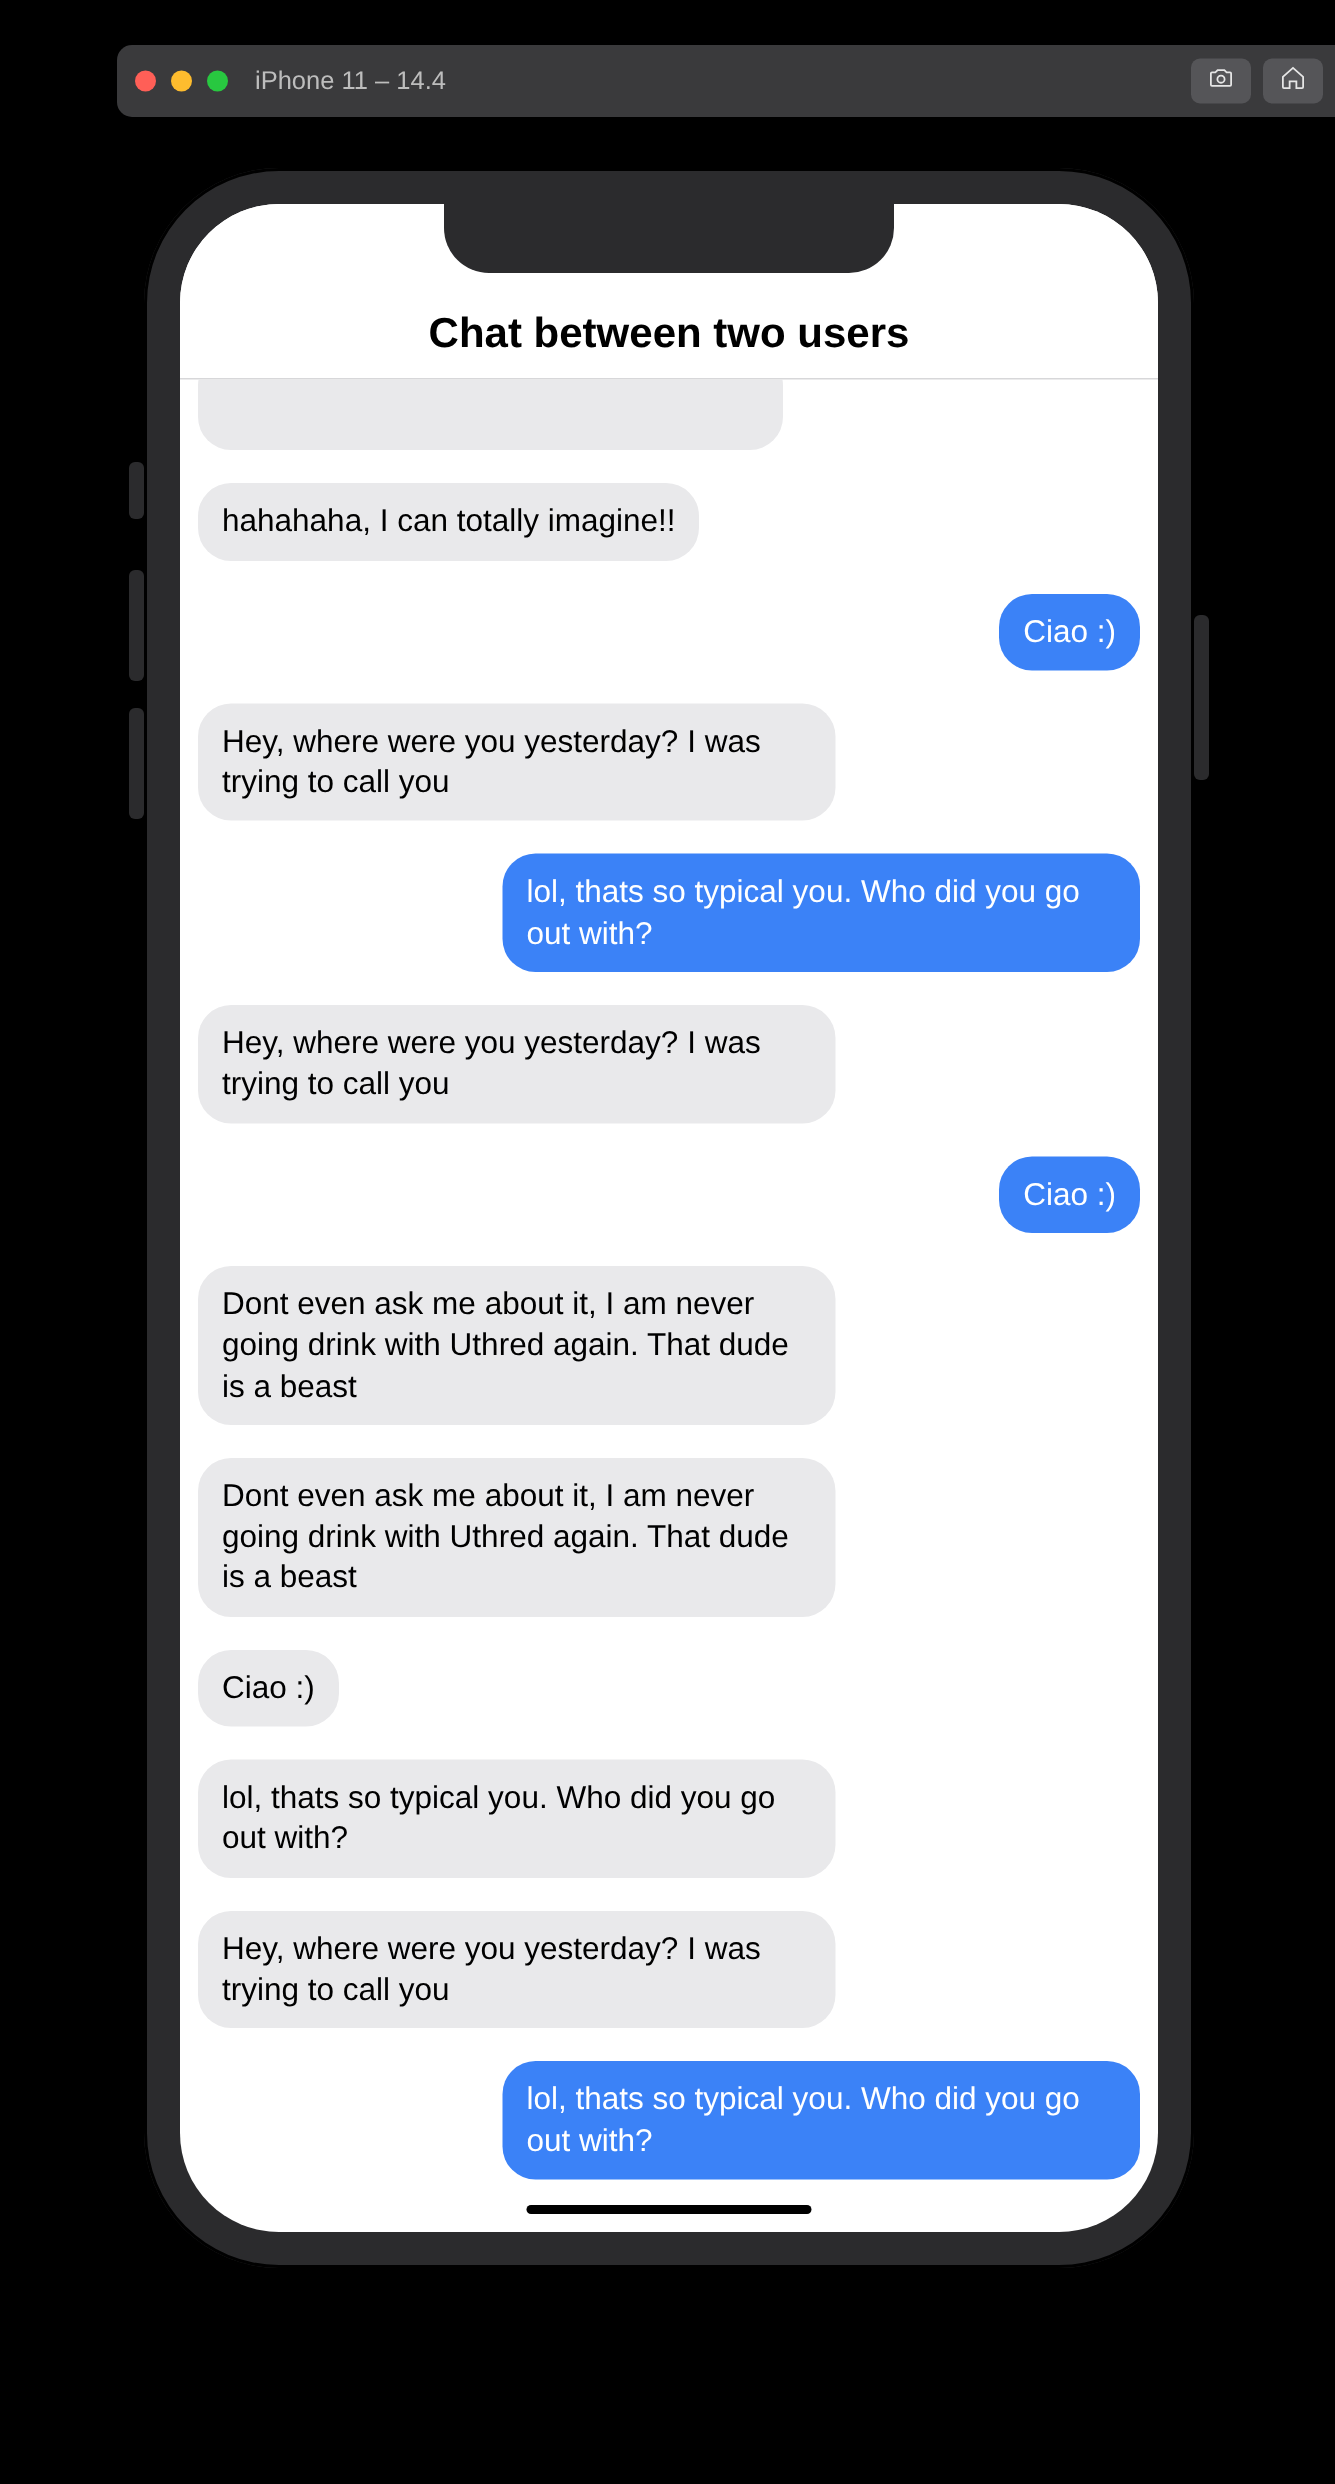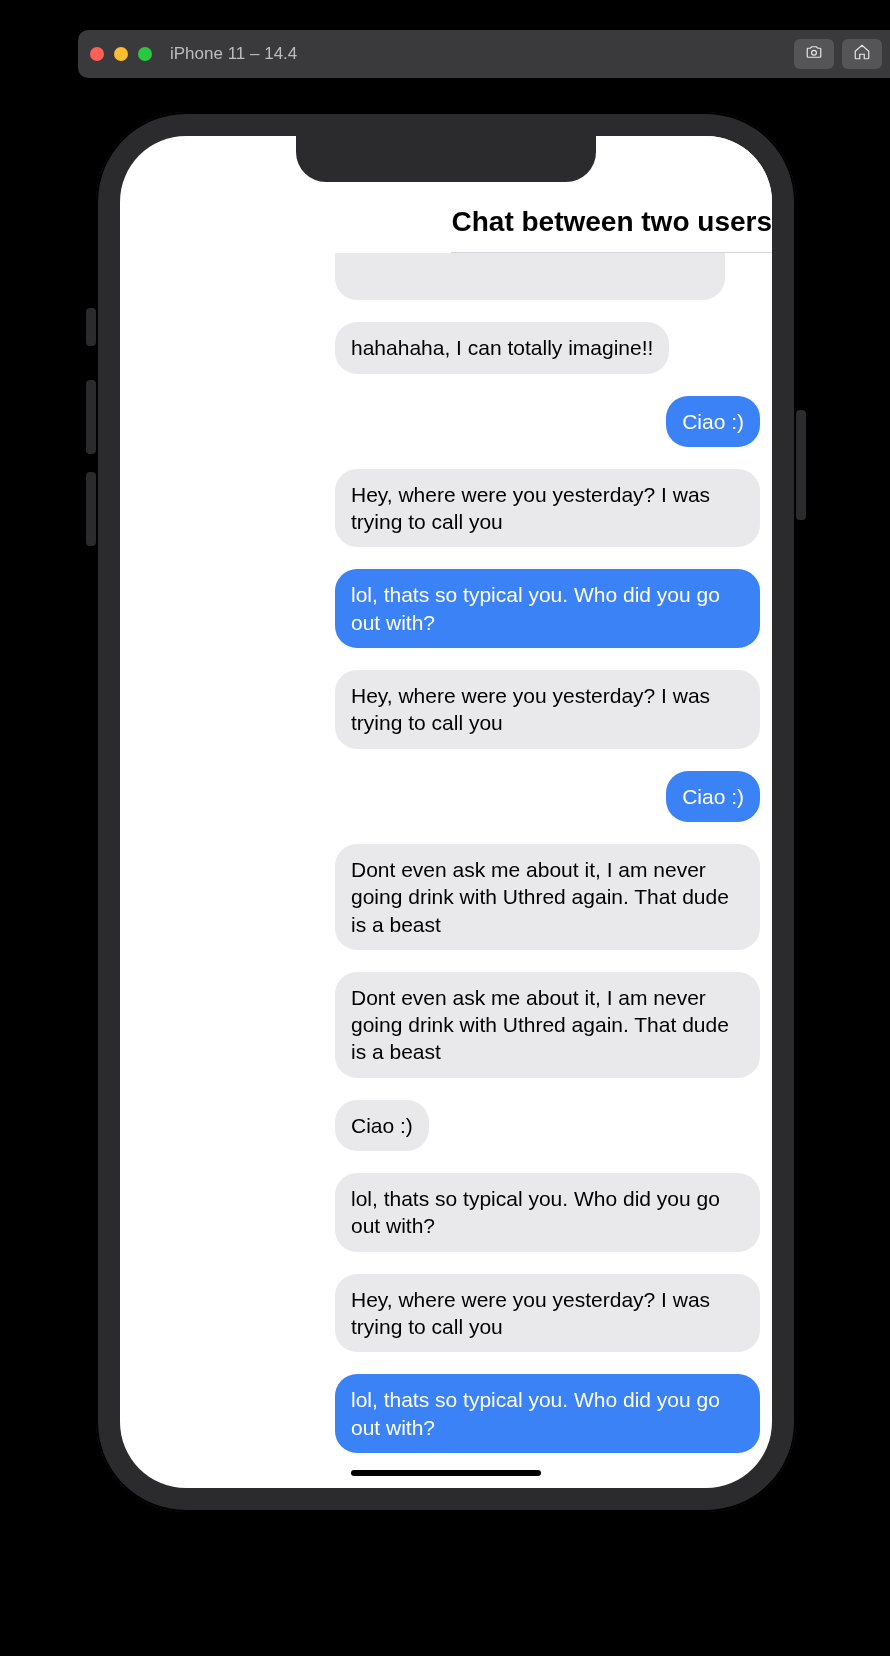--- a/index.html
+++ b/index.html
@@ -72,21 +72,21 @@
     position: absolute;
     top: 0; left: 50%; transform: translateX(-50%);
     width: 300px; height: 46px;
     background: #2b2b2d;
     border-bottom-left-radius: 30px;
     border-bottom-right-radius: 30px;
     z-index: 50;
   }
 
   
-  .app { position: absolute; inset: 0; display: flex; flex-direction: column; align-items: flex-end; }
+  .app { position: absolute; inset: 0; display: flex; flex-direction: column; }
   .app-header {
     padding-top: 70px;
     padding-bottom: 14px;
     text-align: center;
     border-bottom: 1px solid #d7d7d9;
     background: #fff;
     z-index: 10;
   }
   .app-header h1 { font-size: 28px; font-weight: 700; color: #000; }
 

